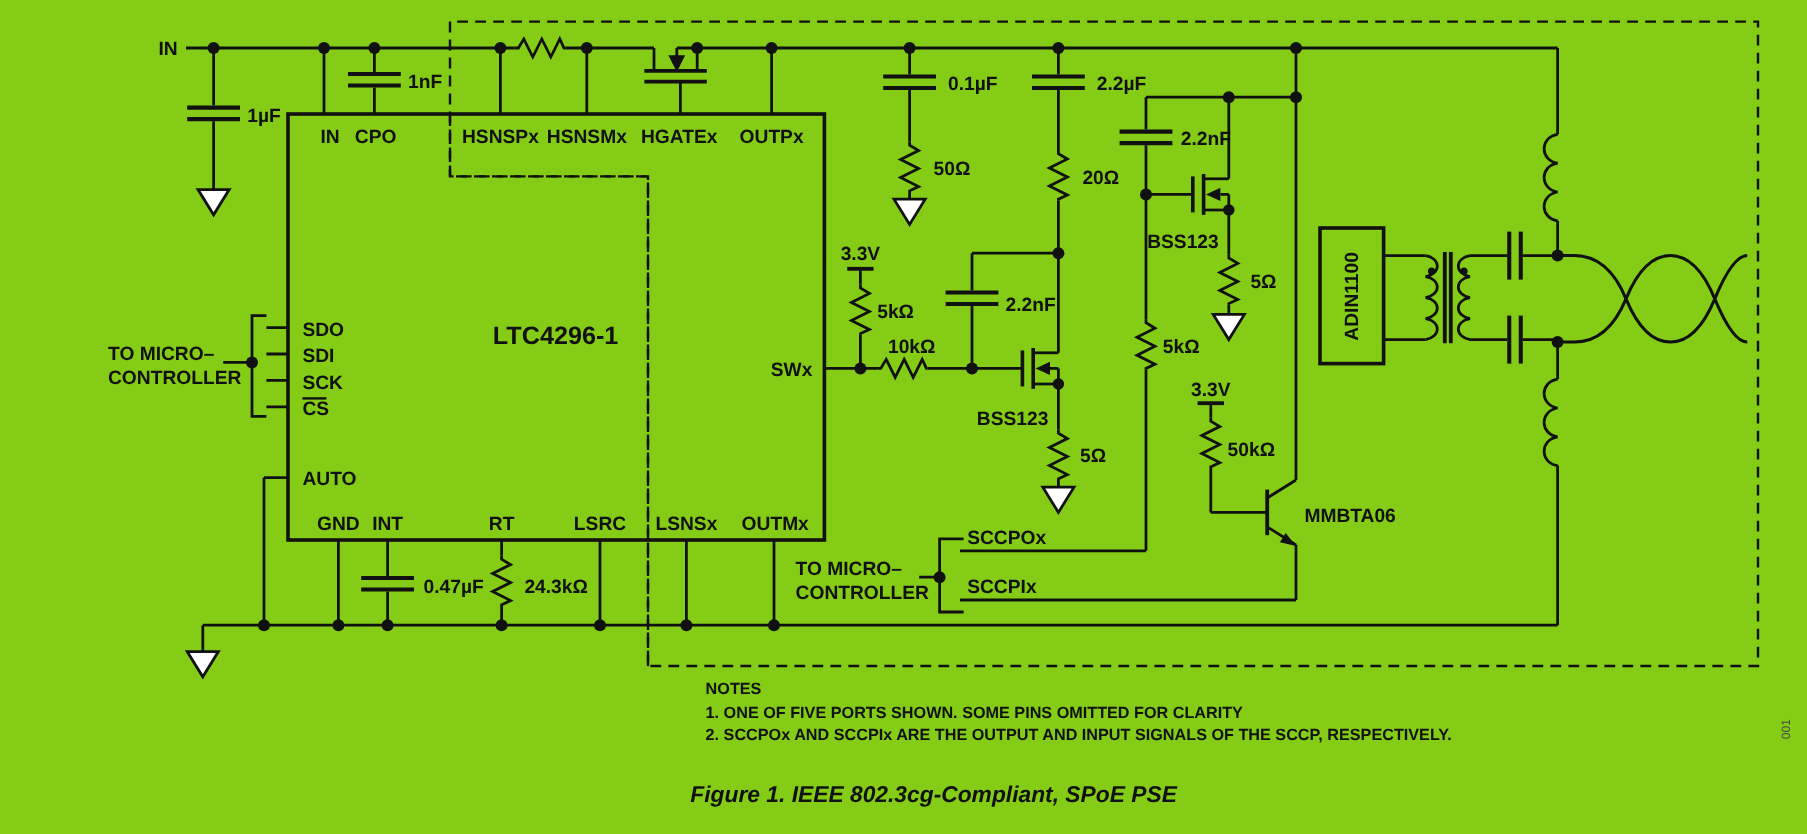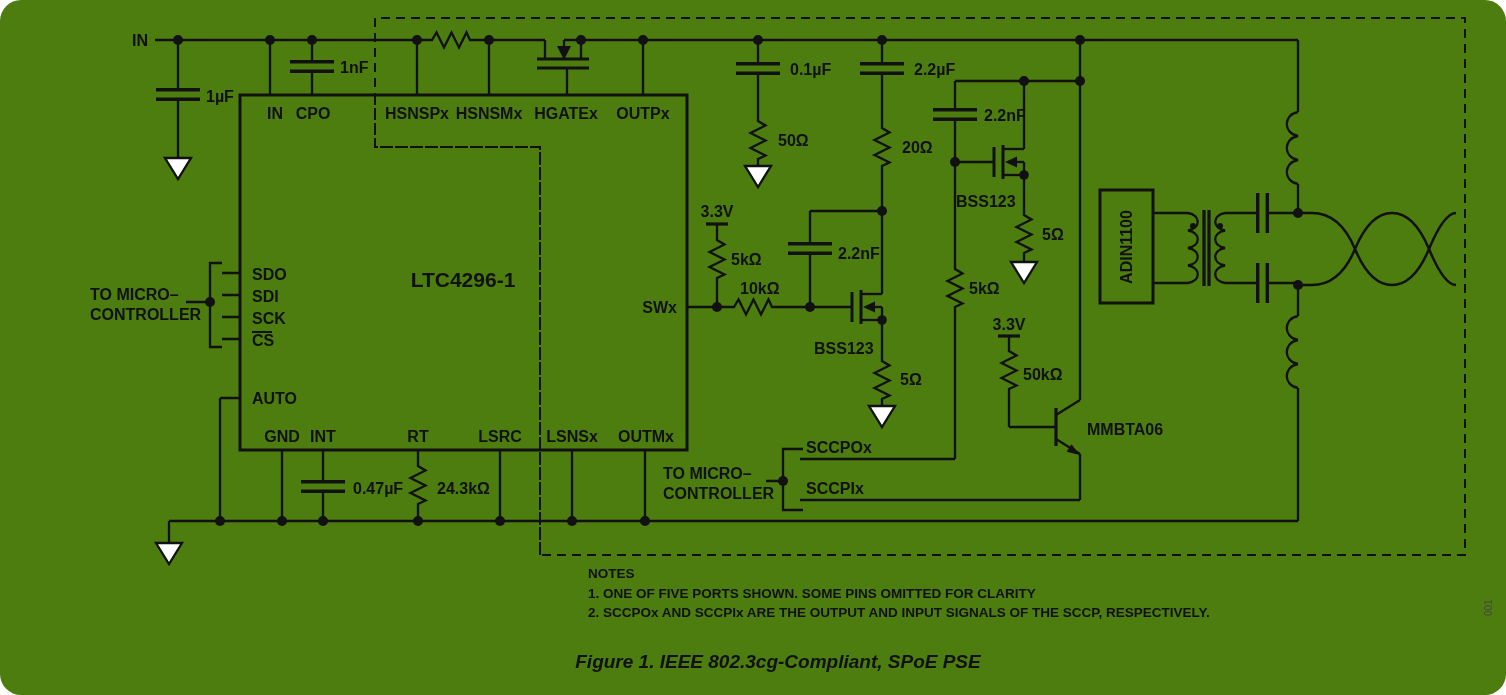--- a/index.html
+++ b/index.html
@@ -1,17 +1,17 @@
 <!DOCTYPE html>
 <html><head>
 <meta charset="utf-8">
 <style>
   html,body{margin:0;padding:0;background:#ffffff;}
-  #stage{position:relative;width:1506px;height:695px;background:#4d7c0f;overflow:hidden;
-         font-family:"Liberation Sans",sans-serif;border-radius:21px;}
+  #stage{position:relative;width:1506px;height:695px;background:#84cc16;overflow:hidden;
+         font-family:"Liberation Sans",sans-serif;}
   svg{position:absolute;left:0;top:0;}
   svg text{fill:#111;font-family:"Liberation Sans",sans-serif;font-weight:bold;}
   .w{stroke:#111;stroke-width:2.3;fill:none;}
   .thick{stroke:#111;stroke-width:3.2;fill:none;}
   .chipbox{stroke:#111;stroke-width:3;fill:none;}
   .dash{stroke:#111;stroke-width:2;fill:none;stroke-dasharray:9 6;}
   .lbl{font-size:16px;}
   .pin{font-size:16px;}
   .chipname{font-size:21px;}
   .note{font-size:13.5px;}

